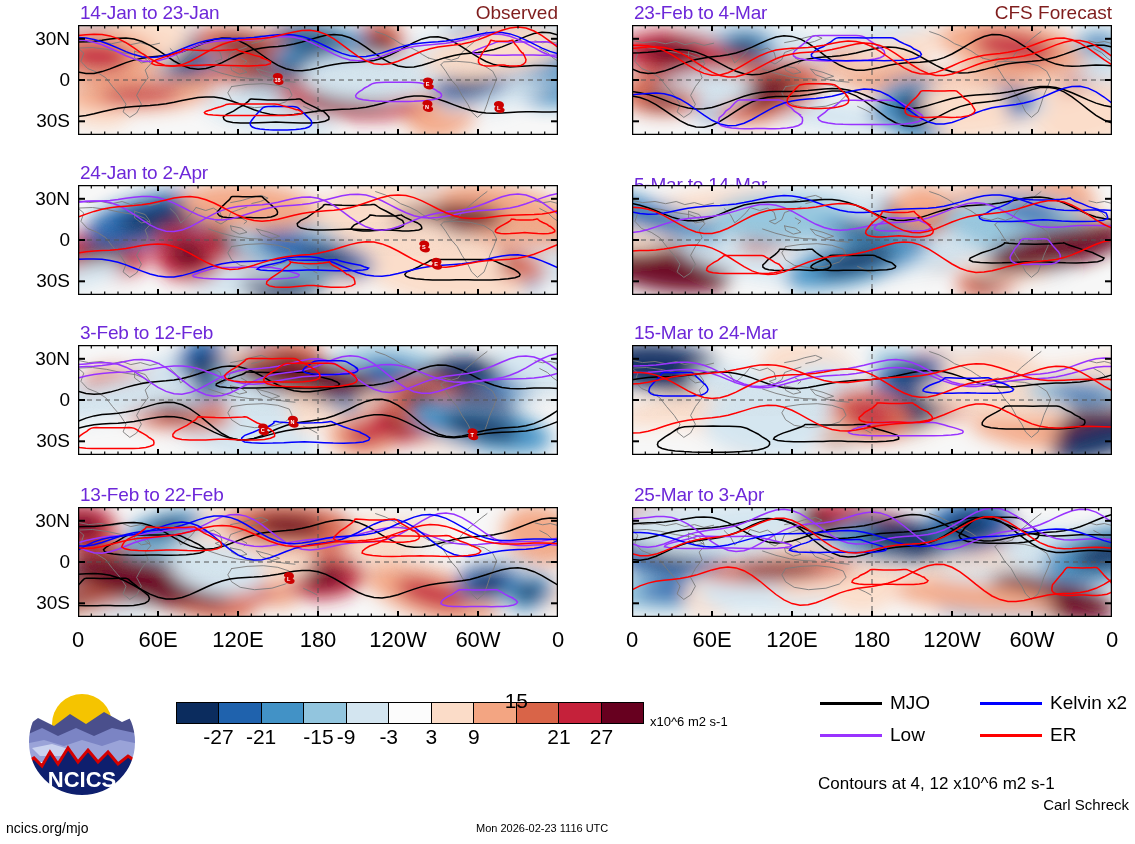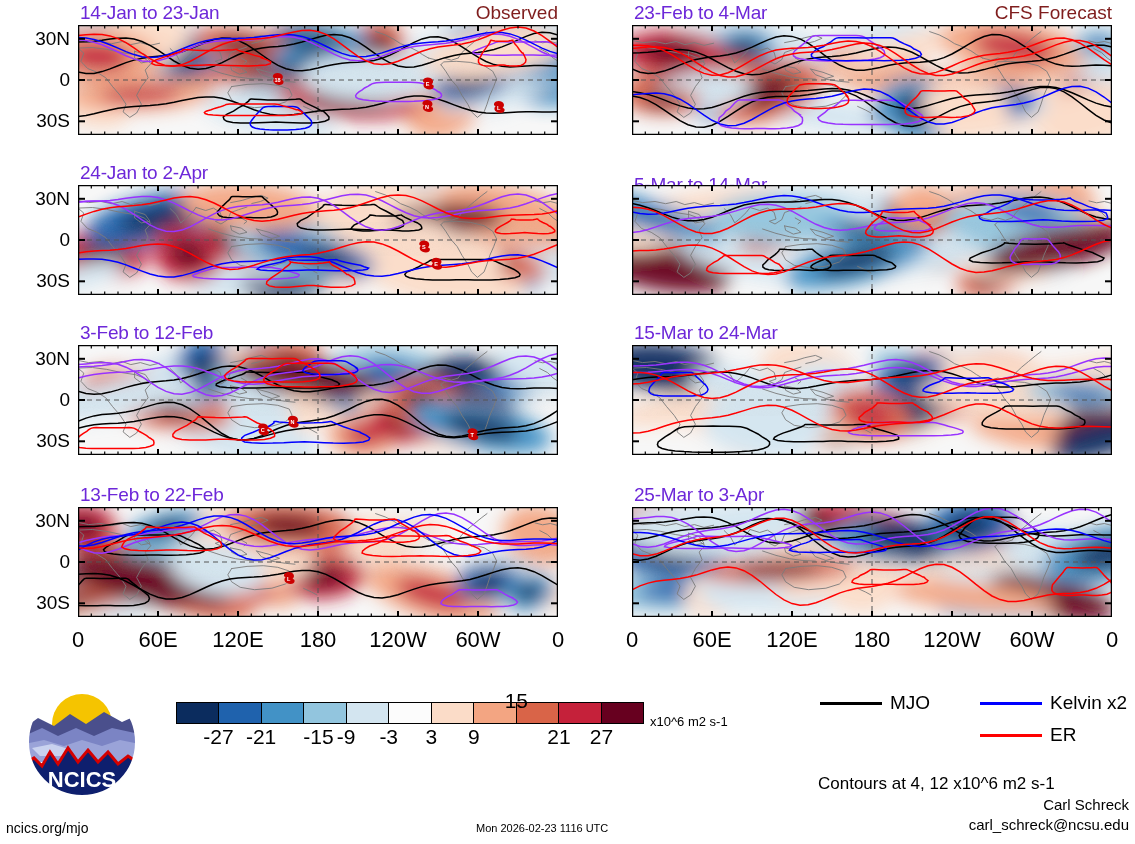--- a/index.html
+++ b/index.html
@@ -1675,29 +1675,32 @@
       <div class="cbar-lab" style="left: 528.909px; width: 60px; top: 726px;">21</div>
       <div class="cbar-lab" style="left: 571.455px; width: 60px; top: 726px;">27</div>
     </div>
   <div class="cbar-units">x10^6 m2 s-1</div>
 
   <div class="legend">
     <div class="leg-item" style="left:0;top:0;width:150px;">
       <span class="leg-line" style="left:0;background:#000000;"></span>
       <span class="leg-text">MJO</span>
     </div>
+    <div class="leg-item" style="left:0;top:32px;width:150px;">
+      <span class="leg-line" style="left:0;background:#9933ff;"></span>
+      <span class="leg-text">Low</span>
+    </div>
     <div class="leg-item" style="left:160px;top:0;width:155px;">
       <span class="leg-line" style="left:0;background:#0000ff;"></span>
       <span class="leg-text">Kelvin x2</span>
     </div>
     <div class="leg-item" style="left:160px;top:32px;width:155px;">
       <span class="leg-line" style="left:0;background:#ff0000;"></span>
       <span class="leg-text">ER</span>
     </div>
   </div>
 
   <div class="contours-note">Contours at 4, 12 x10^6 m2 s-1</div>
   <div class="author">Carl Schreck</div>
-  <div class="email">carl_schreck@ncsu.edu</div>
   <div class="site">ncics.org/mjo</div>
   <div class="stamp">Mon 2026-02-23 1116 UTC</div>
 
 </div>
 
 </body></html>

